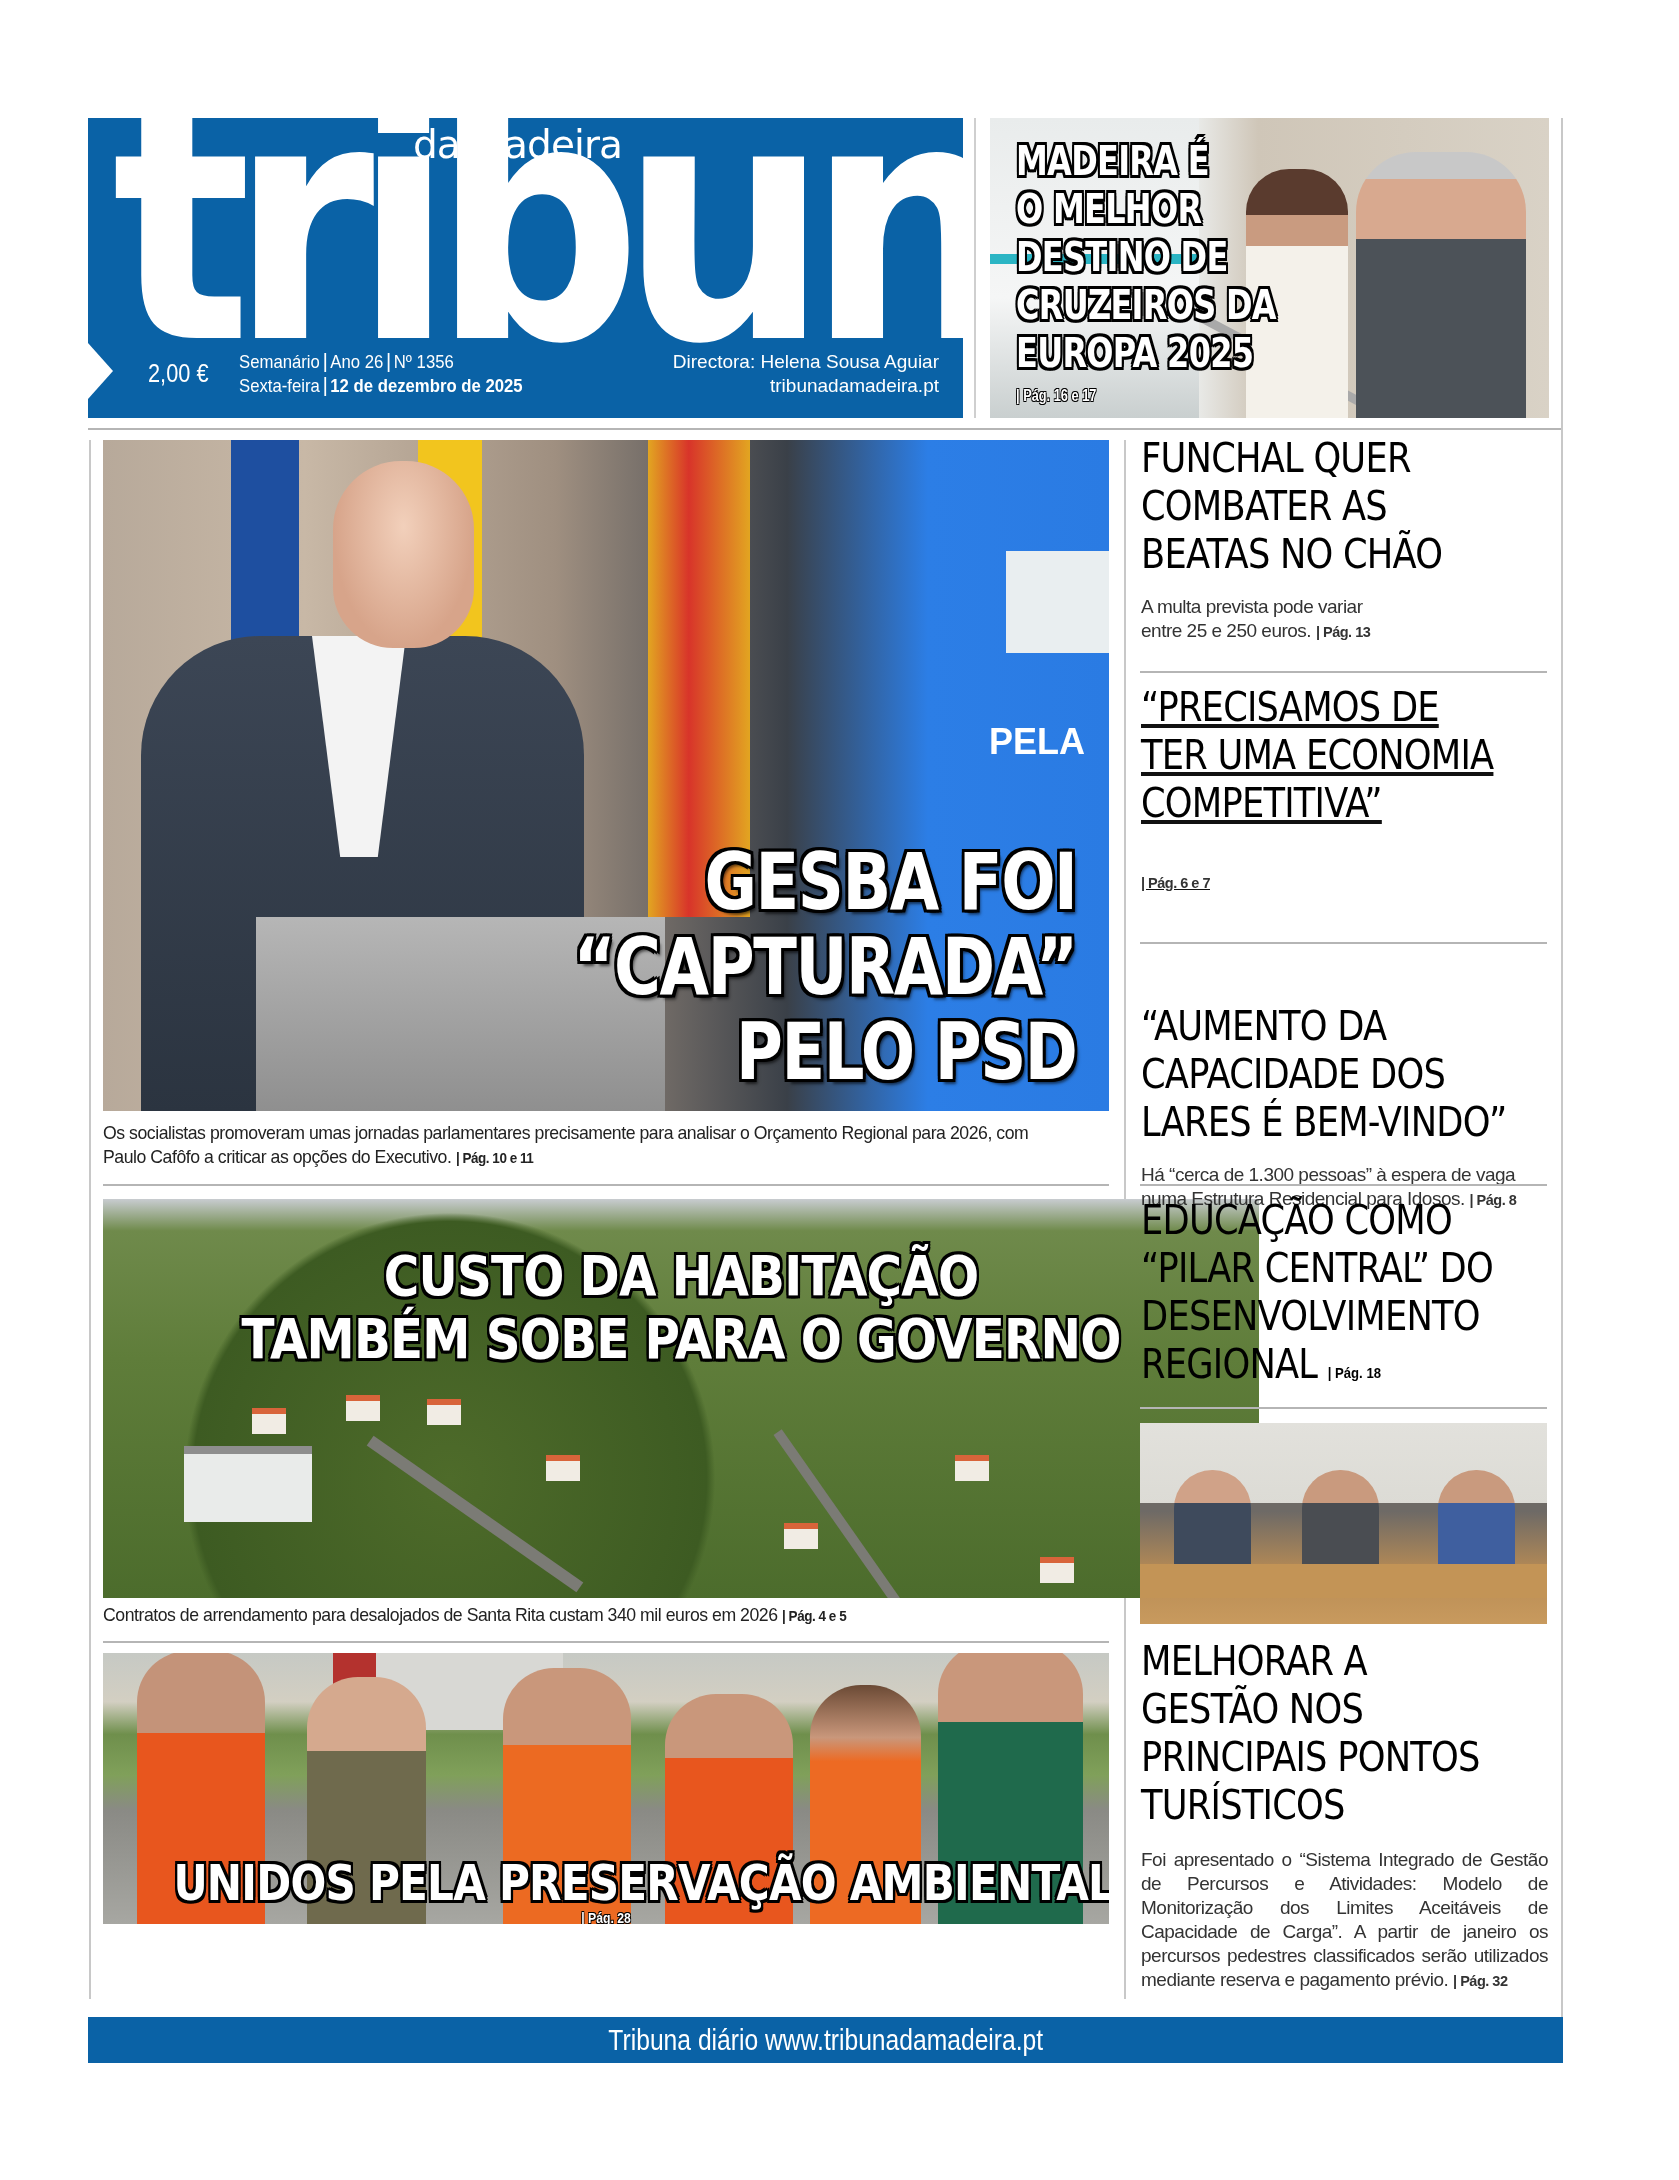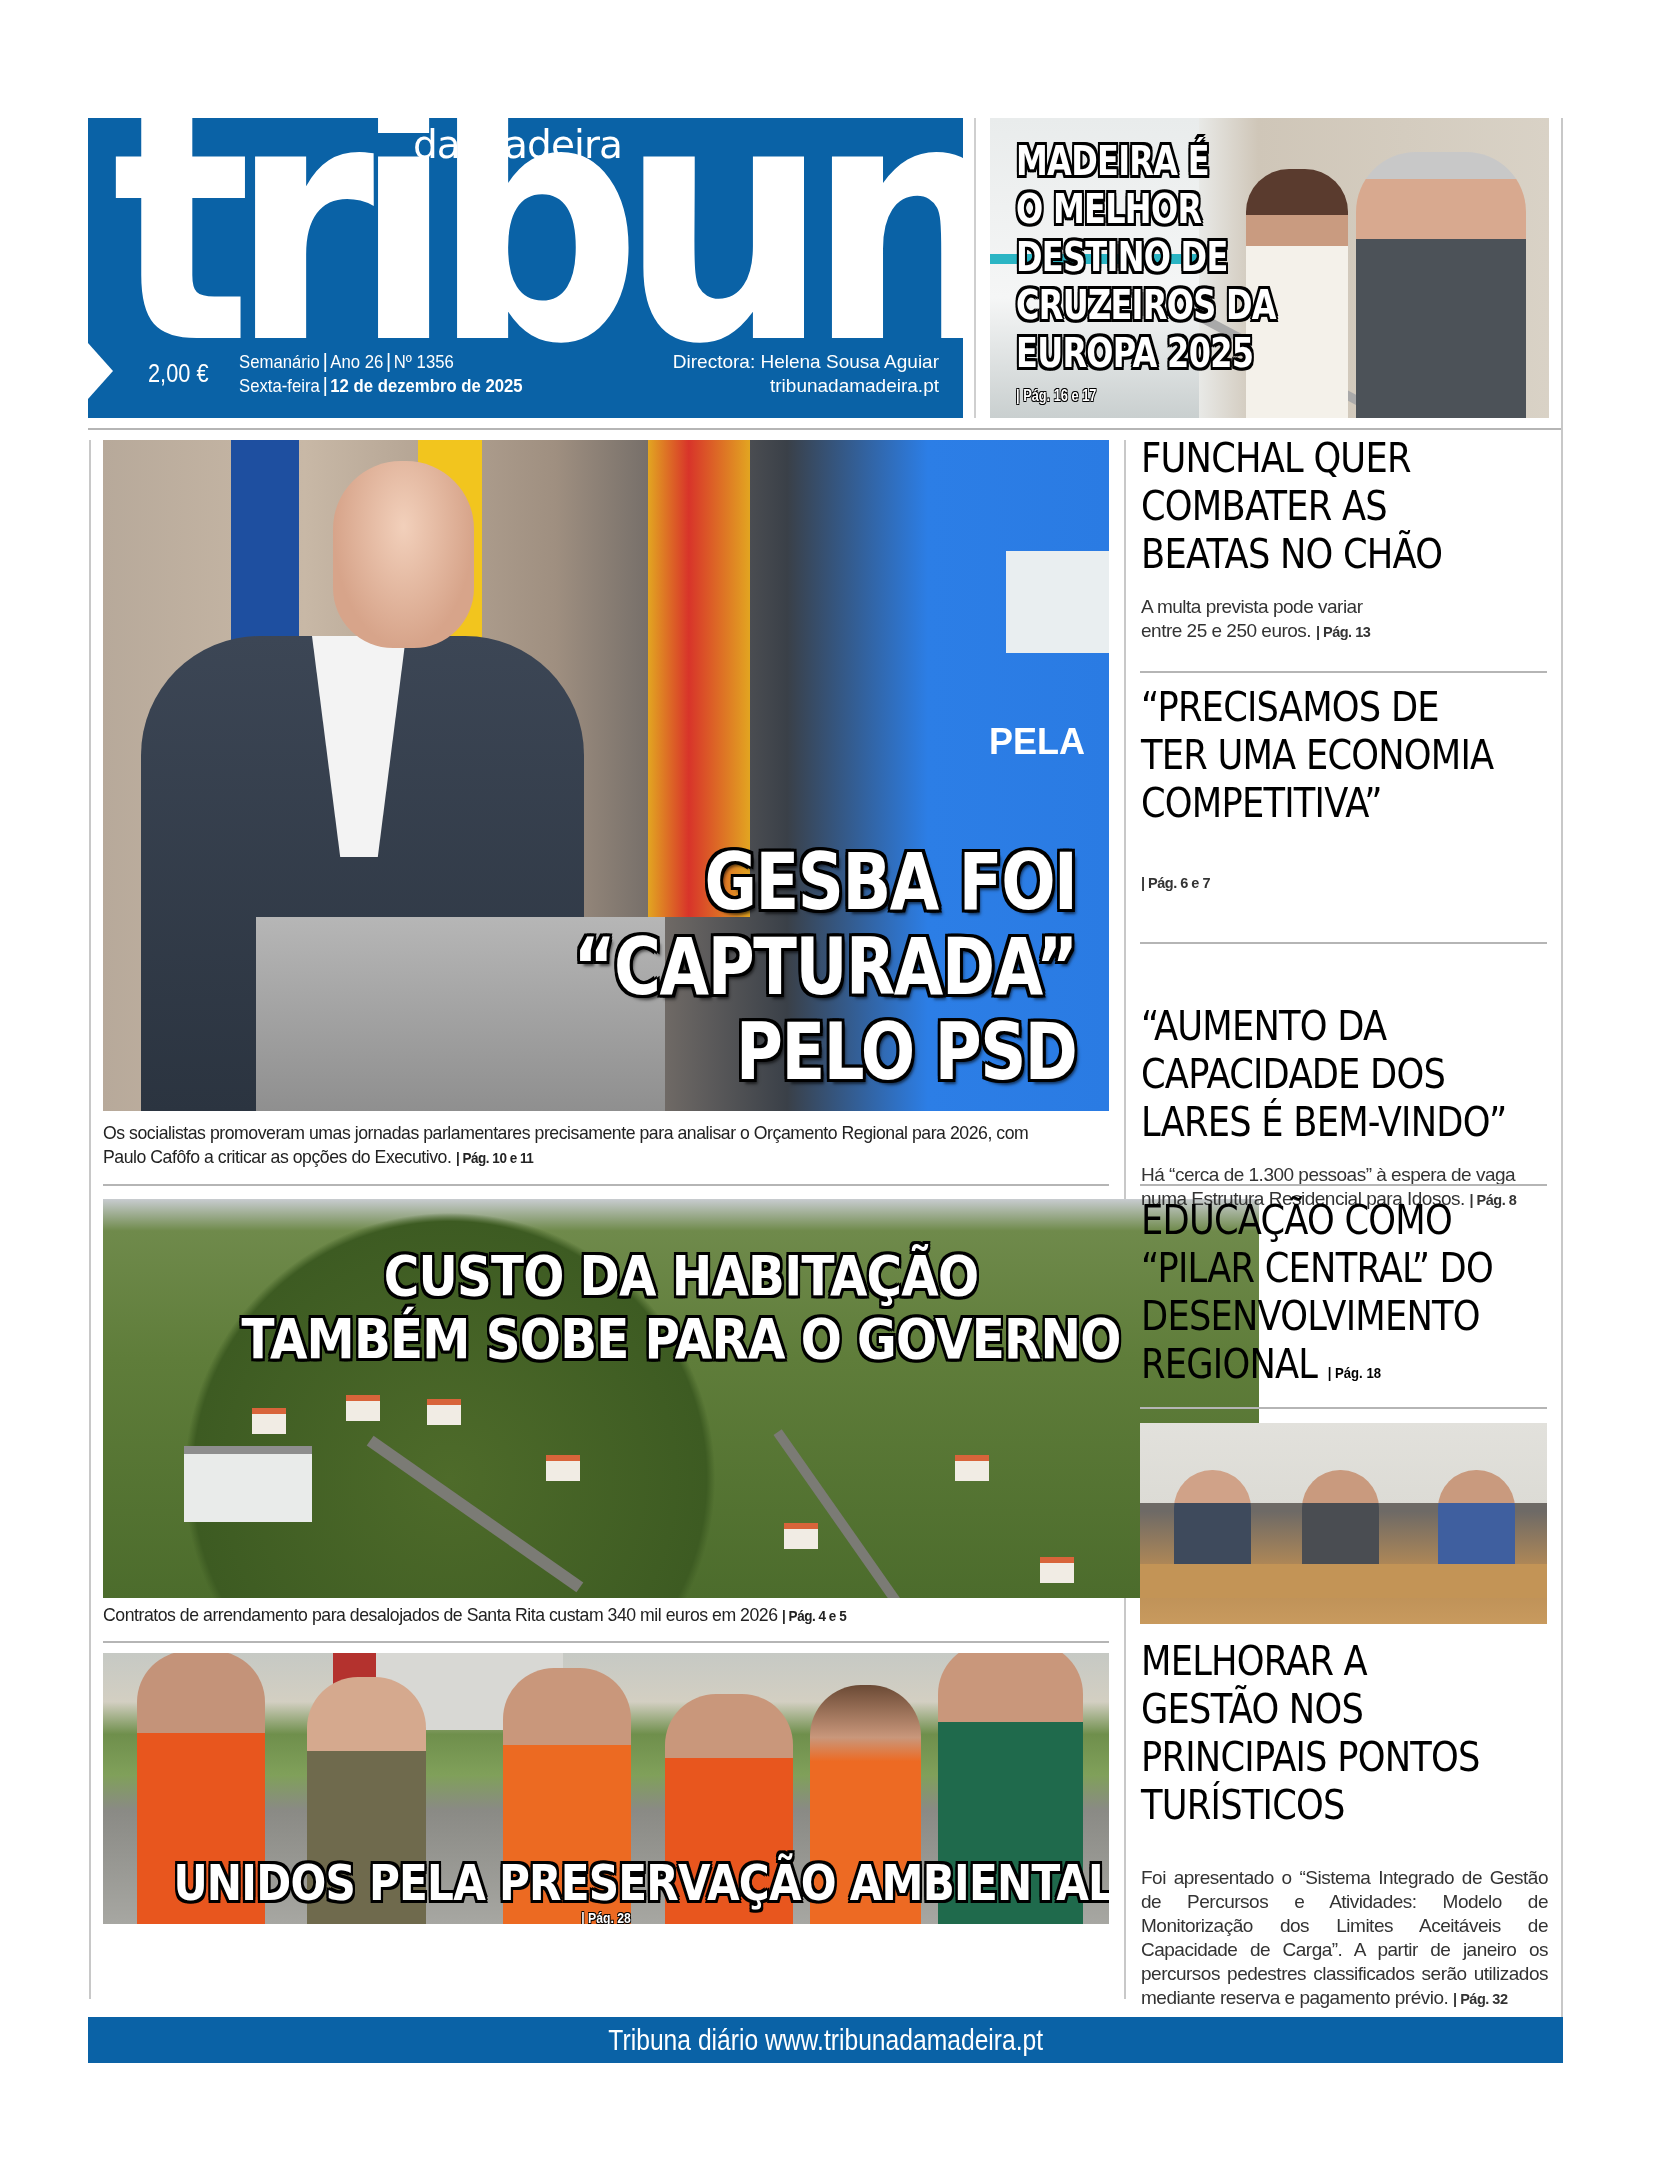--- a/index.html
+++ b/index.html
@@ -188,21 +188,21 @@
     <div>COMBATER AS</div>
     <div>BEATAS NO CHÃO</div>
   </div>
   <div class="rtext" style="margin-top:17px;width:256px;">
     <span>A multa prevista pode variar entre 25 e 250 euros.</span>
     <span class="pg">| Pág. 13</span>
   </div>
 </div>
 <div class="abs hrule" style="left:1140px;top:671px;width:407px;"></div>
 
-<div class="abs rcol" style="top:683px;">
+<div class="abs rcol" style="top:683px;text-decoration:underline;">
   <div class="rhead">
     <div>“PRECISAMOS DE</div>
     <div>TER UMA ECONOMIA</div>
     <div>COMPETITIVA”</div>
   </div>
   <div class="rtext" style="margin-top:19px;width:409px;">
     <br>
     <span class="pg">| Pág. 6 e 7</span>
   </div>
 </div>
@@ -238,21 +238,21 @@
   <div class="edu-table"></div>
 </div>
 
 <div class="abs rcol" style="top:1637px;">
   <div class="rhead">
     <div>MELHORAR A</div>
     <div>GESTÃO NOS</div>
     <div>PRINCIPAIS PONTOS</div>
     <div>TURÍSTICOS</div>
   </div>
-  <div class="rtext just" style="margin-top:37px;width:407px;">
+  <div class="rtext just" style="margin-top:19px;width:407px;">
     <span>Foi apresentado o “Sistema Integrado de Gestão de Percursos e Atividades: Modelo de Monitorização dos Limites Aceitáveis de Capacidade de Carga”. A partir de janeiro os percursos pedestres classificados serão utilizados mediante reserva e pagamento prévio.</span>
     <span class="pg">| Pág. 32</span>
   </div>
 </div>
 
 <div class="abs footer">
   <span>Tribuna diário www.tribunadamadeira.pt</span>
 </div>
 
 

